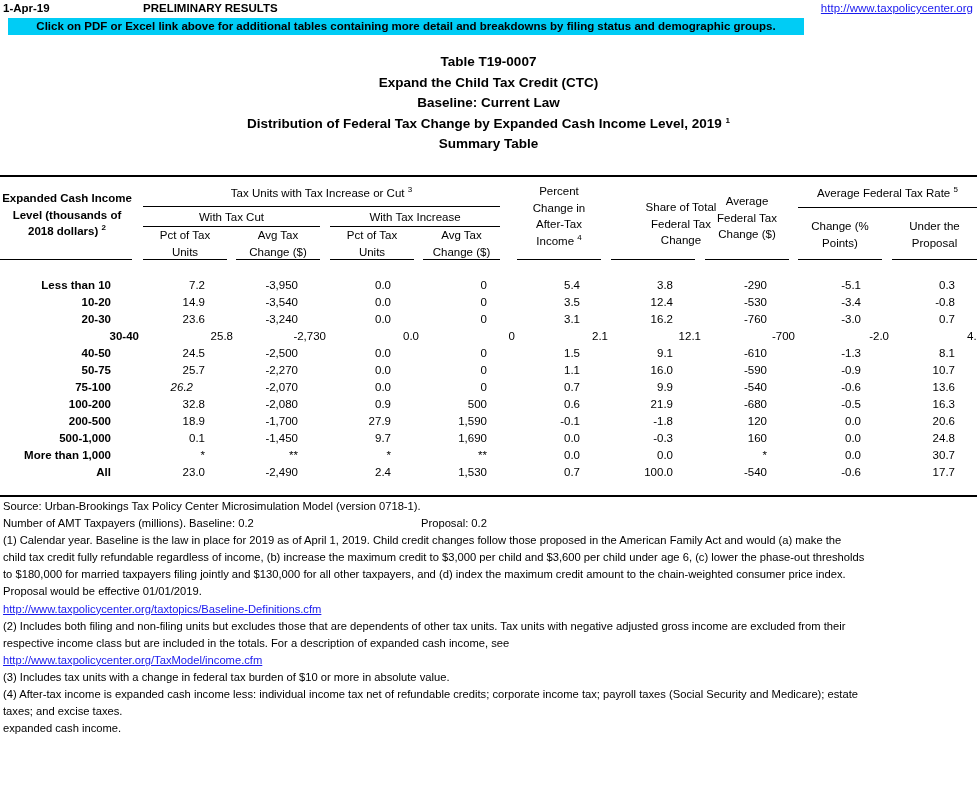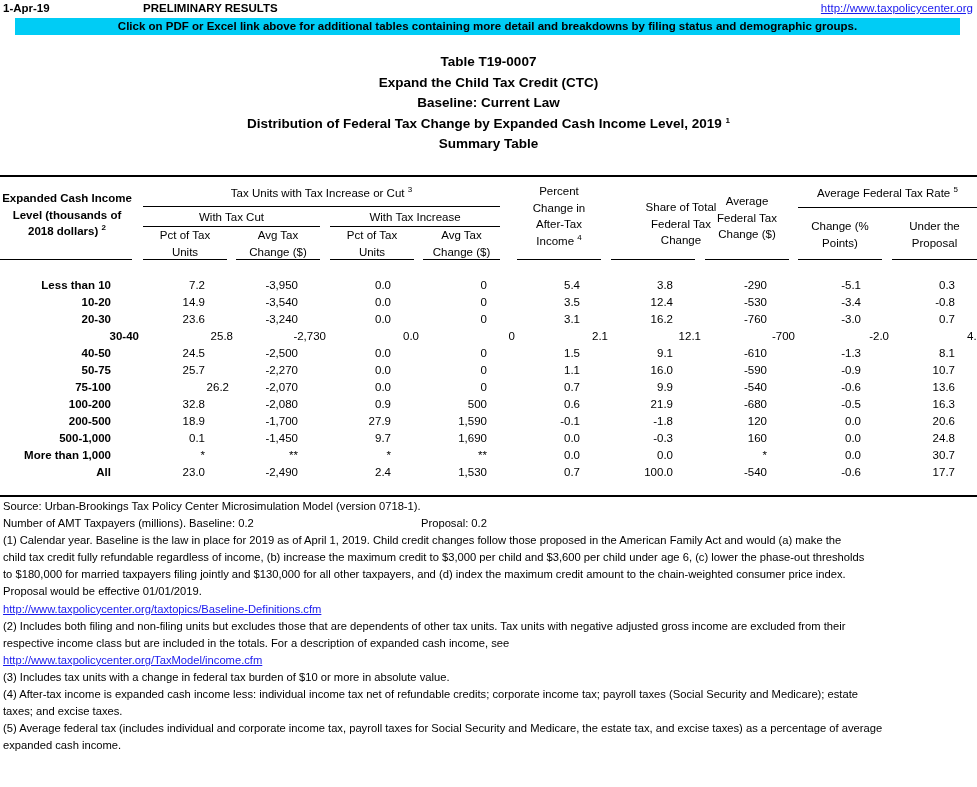--- a/index.html
+++ b/index.html
@@ -2,21 +2,21 @@
 <html><head>
 <meta charset="utf-8">
 <style>
   html, body { margin: 0; padding: 0; background: #ffffff; }
   body { width: 977px; height: 787px; position: relative; overflow: hidden;
          font-family: "Liberation Sans", "DejaVu Sans", sans-serif; color: #000; font-size: 12px; }
   .topbar { position: absolute; left: 0; top: 0; width: 977px; height: 17px; }
   .date { position: absolute; left: 3px; top: 2px; font-weight: bold; font-size: 11.5px; }
   .prelim { position: absolute; left: 143px; top: 2px; font-weight: bold; font-size: 11.5px; }
   .toplink { position: absolute; right: 4px; top: 2px; font-size: 11.5px; color: #1a1aee; text-decoration: underline; }
-  .banner { position: absolute; left: 15px; top: 18px; width: 945px; height: 17px; background: #00ccf5;
+  .banner { position: absolute; left: 8px; top: 18px; width: 796px; height: 17px; background: #00ccf5;
             font-weight: bold; font-size: 11.5px; text-align: center; line-height: 17px; }
   .titles { position: absolute; left: 0; top: 52px; width: 977px; text-align: center; font-weight: bold; font-size: 13.5px; }
   .titles div { height: 20.5px; line-height: 20.5px; }
   sup { font-size: 8px; vertical-align: super; line-height: 0; }
   .topline { position: absolute; left: 0; top: 175px; width: 977px; height: 0; border-top: 2px solid #000; }
   .hdr { position: absolute; font-size: 11.5px; font-weight: bold; text-align: center; line-height: 16.5px; }
   .ul { position: absolute; height: 0; border-top: 1.5px solid #000; }
   .row { position: absolute; left: 0; width: 977px; height: 17px; font-size: 11.5px; line-height: 17px; }
   .cell { position: absolute; top: 0; text-align: right; }
   .label { font-weight: bold; }
@@ -188,21 +188,21 @@
       <span class="cell" style="right: 586px;">0.0</span>
       <span class="cell" style="right: 490px;">0</span>
       <span class="cell" style="right: 397px;">1.1</span>
       <span class="cell" style="right: 304px;">16.0</span>
       <span class="cell" style="right: 210px;">-590</span>
       <span class="cell" style="right: 116px;">-0.9</span>
       <span class="cell" style="right: 22px;">10.7</span>
     </div>
     <div class="row" style="top: 379px;">
       <span class="cell label" style="right: 866px;">75-100</span>
-      <span class="cell" style="right: 748px;">26.2</span>
+      <span class="cell" style="right: 784px; font-style: italic;">26.2</span>
       <span class="cell" style="right: 679px;">-2,070</span>
       <span class="cell" style="right: 586px;">0.0</span>
       <span class="cell" style="right: 490px;">0</span>
       <span class="cell" style="right: 397px;">0.7</span>
       <span class="cell" style="right: 304px;">9.9</span>
       <span class="cell" style="right: 210px;">-540</span>
       <span class="cell" style="right: 116px;">-0.6</span>
       <span class="cell" style="right: 22px;">13.6</span>
     </div>
     <div class="row" style="top: 396px;">
@@ -276,15 +276,14 @@
   <div>child tax credit fully refundable regardless of income, (b) increase the maximum credit to $3,000 per child and $3,600 per child under age 6, (c) lower the phase-out thresholds</div>
   <div>to $180,000 for married taxpayers filing jointly and $130,000 for all other taxpayers, and (d) index the maximum credit amount to the chain-weighted consumer price index.</div>
   <div>Proposal would be effective 01/01/2019.</div>
   <div><span class="lnk">http://www.taxpolicycenter.org/taxtopics/Baseline-Definitions.cfm</span></div>
   <div>(2) Includes both filing and non-filing units but excludes those that are dependents of other tax units. Tax units with negative adjusted gross income are excluded from their</div>
   <div>respective income class but are included in the totals. For a description of expanded cash income, see</div>
   <div><span class="lnk">http://www.taxpolicycenter.org/TaxModel/income.cfm</span></div>
   <div>(3) Includes tax units with a change in federal tax burden of $10 or more in absolute value.</div>
   <div>(4) After-tax income is expanded cash income less: individual income tax net of refundable credits; corporate income tax; payroll taxes (Social Security and Medicare); estate</div>
   <div>taxes; and excise taxes.</div>
-  <div>(5) Average federal tax (includes individual and corporate income tax, payroll taxes for Social Security and Medicare, the estate tax, and excise taxes) as a percentage of average</div>
   <div>expanded cash income.</div>
 </div>
 
 </body></html>

